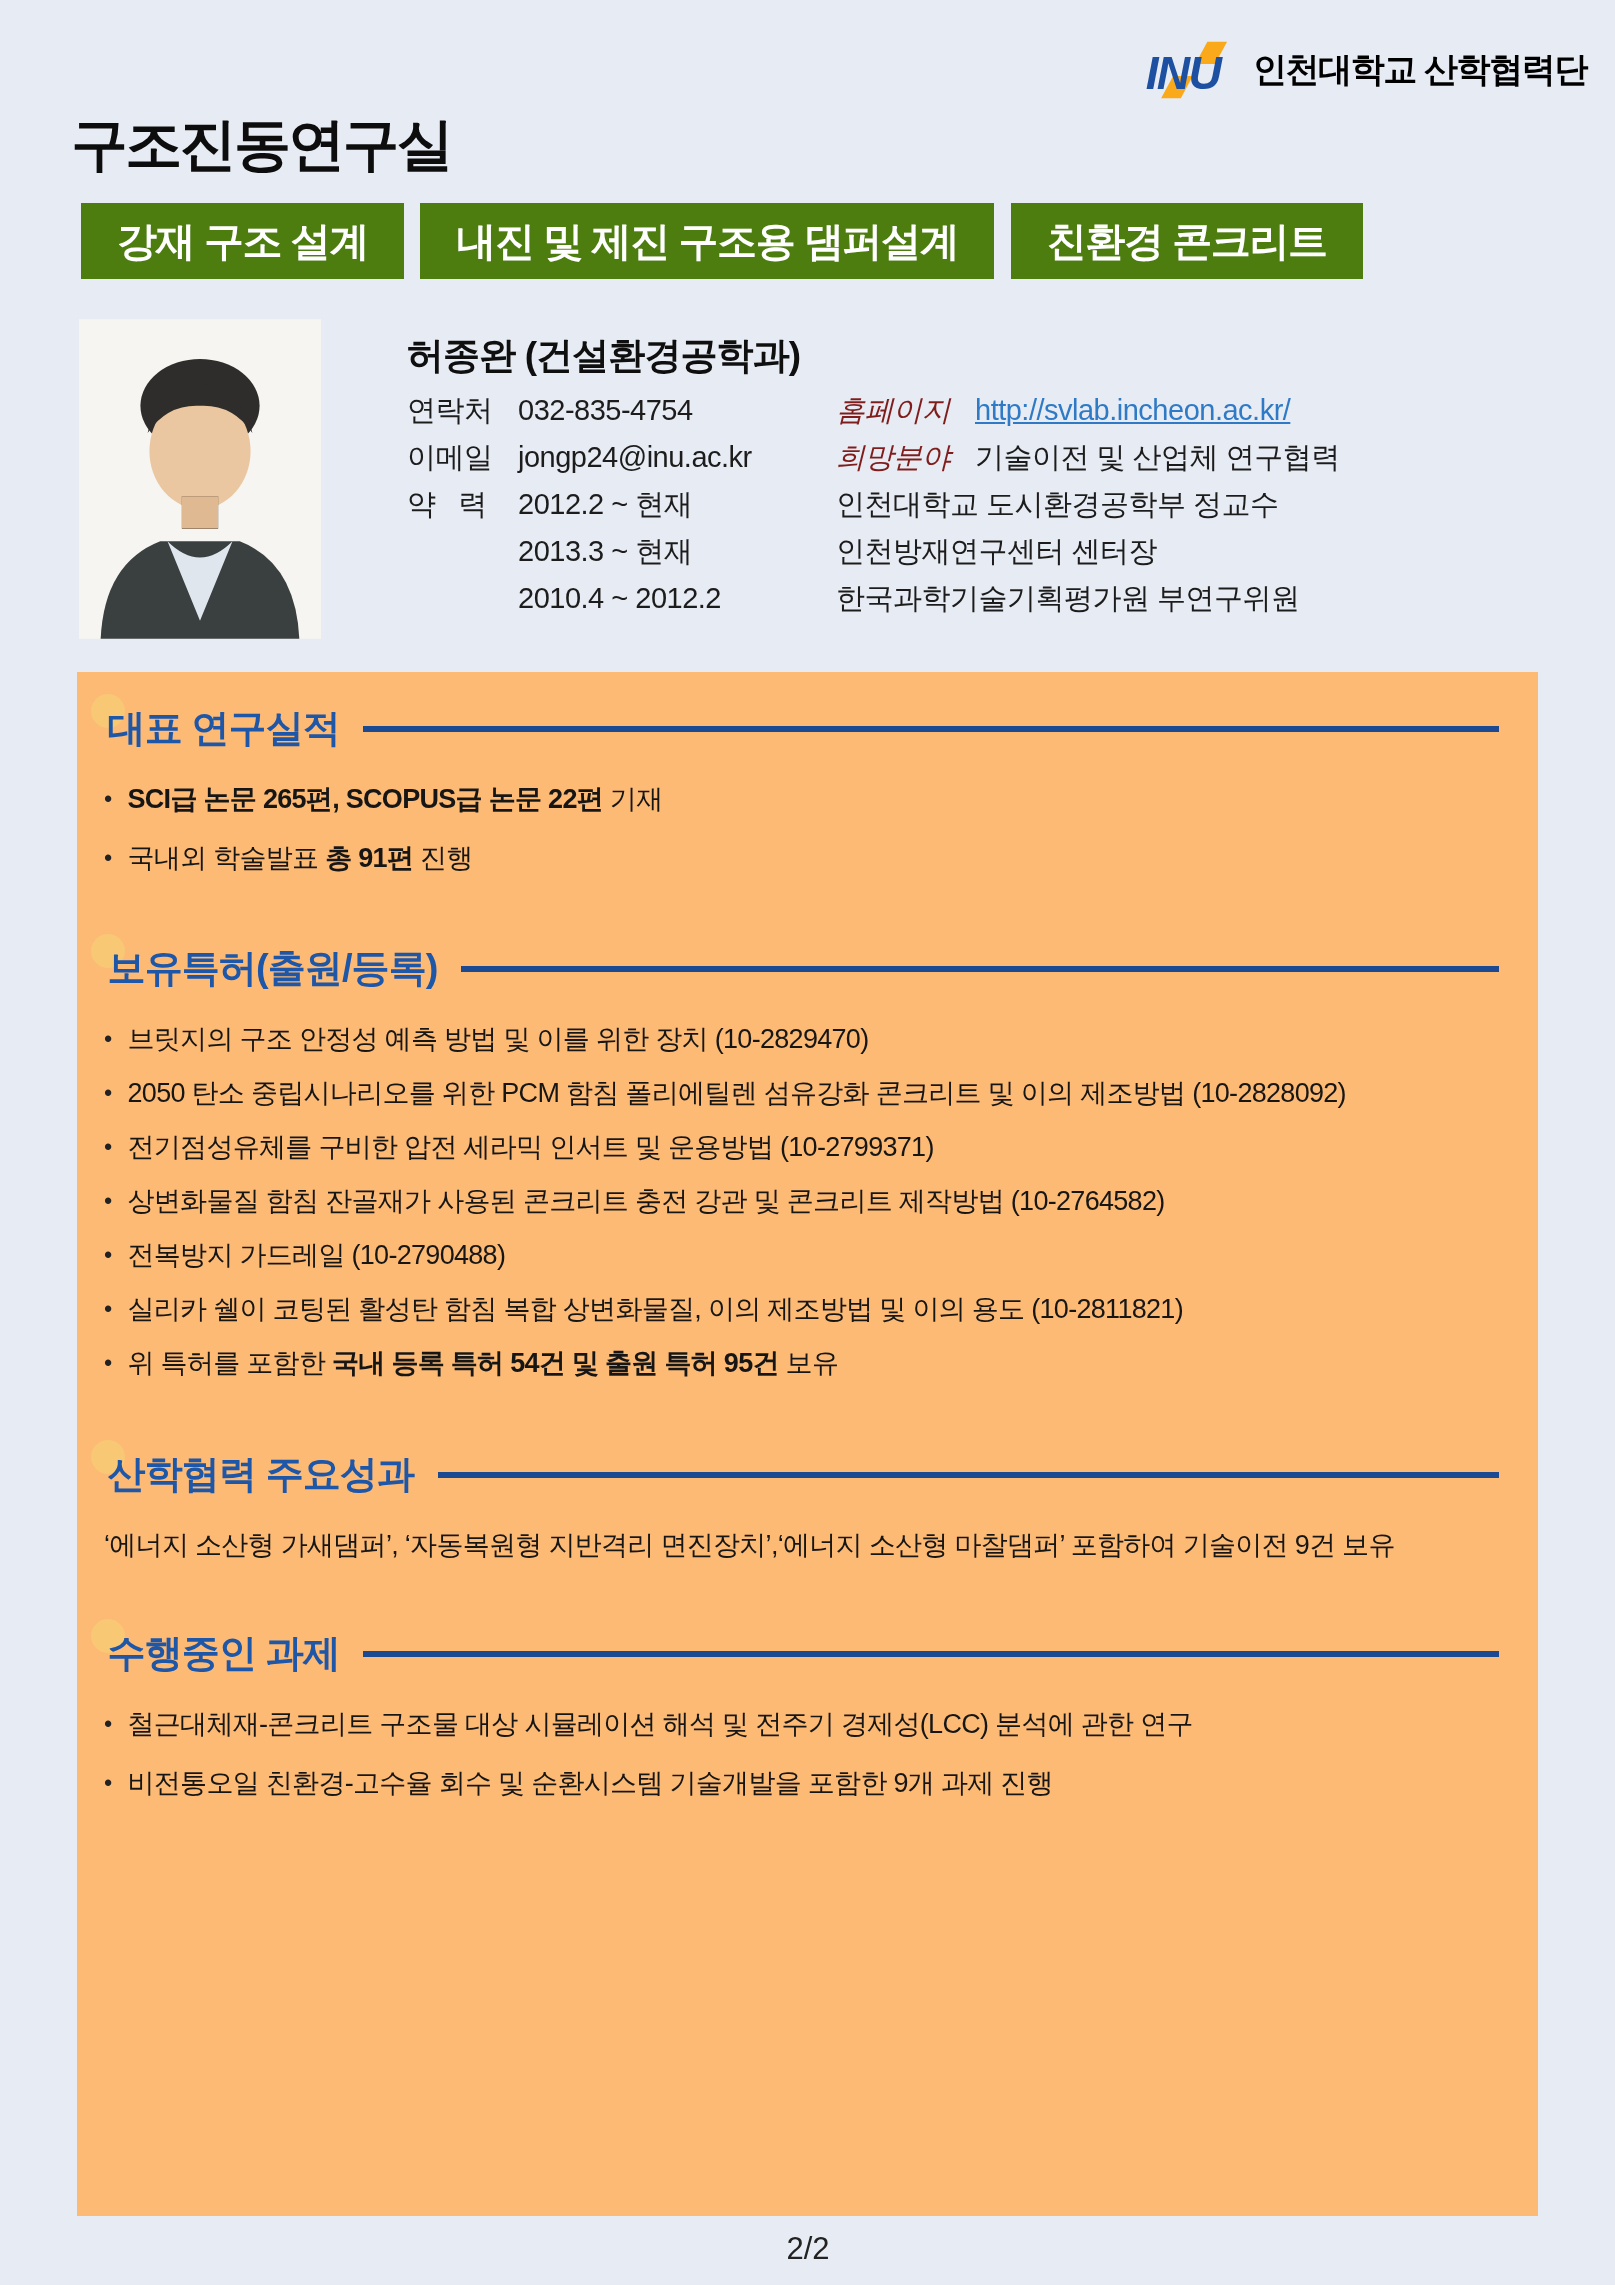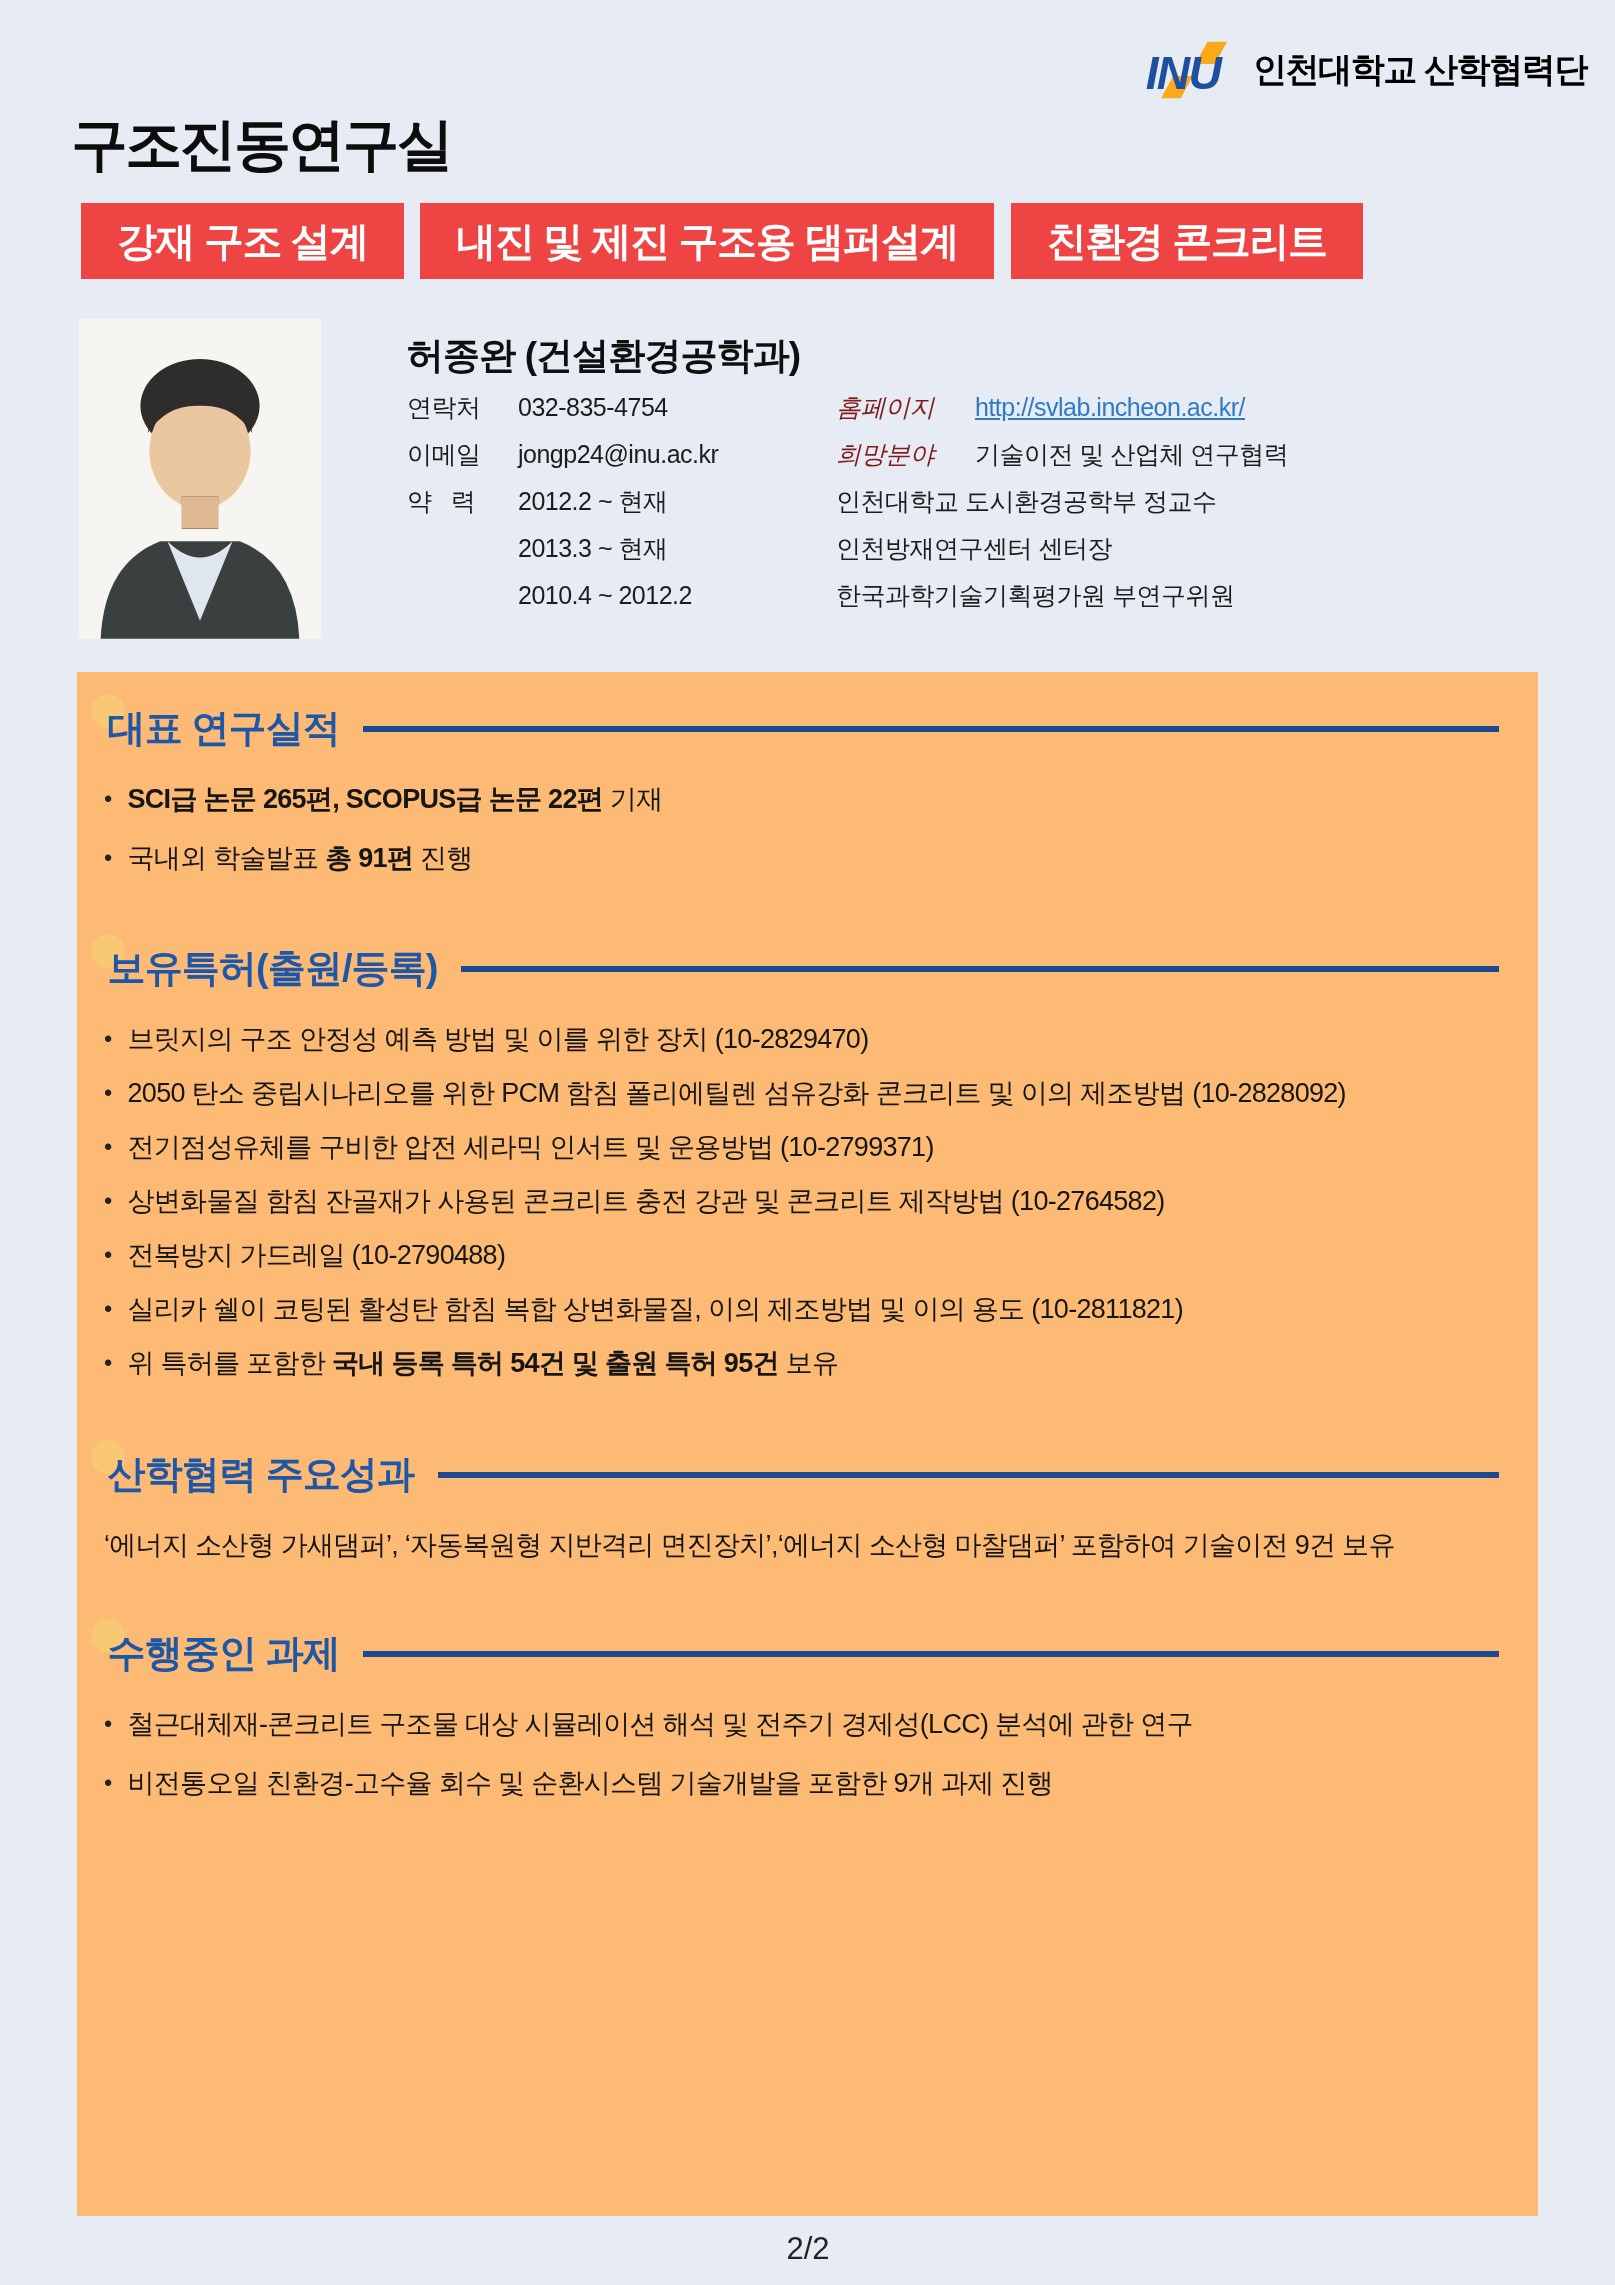--- a/index.html
+++ b/index.html
@@ -10,28 +10,28 @@
     color:#161616;
   }
   
   .logo{position:absolute;top:40px;right:29px;display:flex;align-items:center;gap:8px;}
   .logo-mark{width:101px;height:60px;display:block;}
   .logo-org{font-size:34px;font-weight:600;color:#000000;letter-spacing:-1.4px;white-space:nowrap;}
   
   .lab-title{position:absolute;left:71px;top:107px;font-size:57px;font-weight:900;
     color:#0d0d0d;letter-spacing:-2.7px;white-space:nowrap;}
   .tags{position:absolute;left:81px;top:203px;display:flex;gap:16.3px;}
-  .tag{background:#ef4444;color:#ffffff;font-size:40px;font-weight:700;height:76px;
+  .tag{background:#4d7c0f;color:#ffffff;font-size:40px;font-weight:700;height:76px;
     line-height:76px;padding:0 36px;letter-spacing:-1.4px;white-space:nowrap;}
   
   .photo{position:absolute;left:79px;top:319px;width:242px;height:320px;display:block;}
   .profile-name{position:absolute;left:407px;top:331px;font-size:37px;font-weight:800;
     color:#0f0f0f;letter-spacing:-0.9px;white-space:nowrap;text-align:right;}
   .profile-rows{position:absolute;left:407px;top:391px;width:1131px;}
-  .p-row{display:flex;align-items:baseline;height:47px;font-size:25px;letter-spacing:-0.5px;}
+  .p-row{display:flex;align-items:baseline;height:47px;font-size:29px;letter-spacing:-0.5px;}
   .l-label{width:111px;flex:none;color:#1c1c1c;white-space:pre;}
   .l-value{width:318px;flex:none;color:#1c1c1c;}
   .r-label{width:139px;flex:none;color:#7f1d1d;font-style:italic;}
   .r-value{color:#1c1c1c;white-space:nowrap;}
   a.link{color:#2e7ac6;text-decoration:underline;}
   
   .card{position:absolute;left:77px;top:672px;width:1461px;height:1544px;background:#fdba74;}
   .section{position:absolute;left:27px;right:39px;}
   .sec-header{display:flex;align-items:center;height:58px;}
   .sec-title{position:relative;font-size:38px;font-weight:800;color:#1e56a8;

